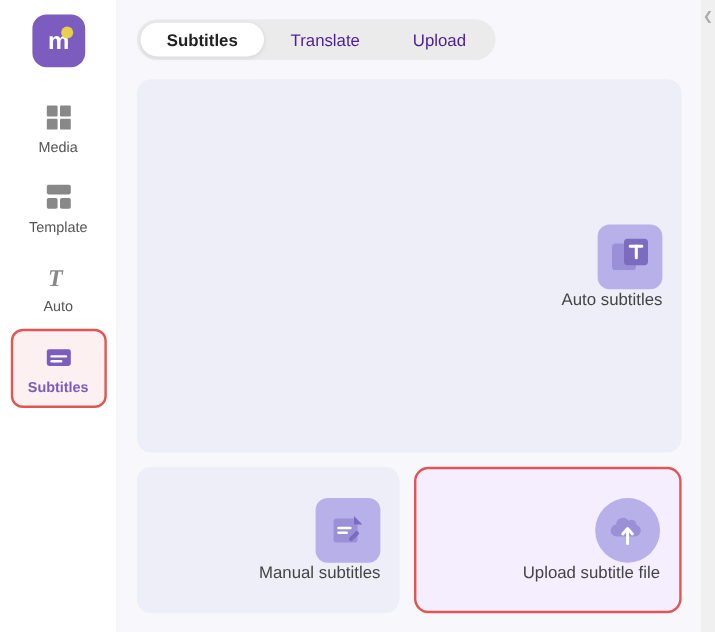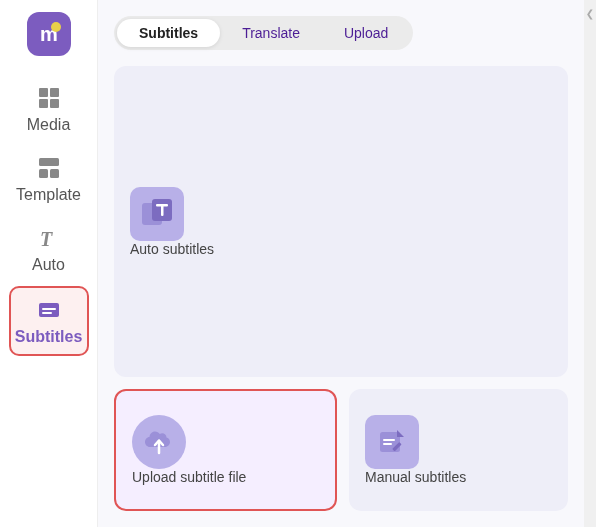--- a/index.html
+++ b/index.html
@@ -46,21 +46,21 @@
       cursor: pointer;
       gap: 4px;
     }
 
     .sidebar-item.active {
       border: 2px solid #e05555;
       background: #fdf0f0;
     }
 
     .sidebar-item-label {
-      font-size: 16px;
+      font-size: 12px;
       color: #555;
       text-align: center;
     }
 
     .sidebar-item.active .sidebar-item-label {
       color: #7c5cbf;
       font-weight: 600;
     }
 
     .icon-svg {
@@ -124,21 +124,21 @@
     .card-row {
       display: flex;
       gap: 12px;
     }
 
     .card {
       background: #eeeef8;
       border-radius: 12px;
       display: flex;
       flex-direction: column;
-      align-items: flex-start;
+      align-items: flex-end;
       justify-content: center;
       padding: 24px 16px;
       cursor: pointer;
       flex: 1;
     }
 
     .card-full {
       width: 100%;
     }
 
@@ -281,45 +281,45 @@
 
           <rect x="18" y="9" width="12" height="2.5" rx="1" fill="white"></rect>
           <rect x="23" y="9" width="2.5" height="12" rx="1" fill="white"></rect>
         </svg>
       </div>
       <span class="card-label">Auto subtitles</span>
     </div>
 
     <div class="card-row">
 
-      <div class="card card-selected">
-        <div class="upload-icon-wrap">
-          <svg width="34" height="34" viewBox="0 0 34 34" fill="none">
-
-            <path d="M8 22 C5 22 3 19.5 3 17 C3 14.5 5 12 7.5 12 C7.5 9 10 6.5 13 6.5 C15 6.5 16.8 7.5 17.8 9 C18.5 8.5 19.3 8.2 20.2 8.2 C22.5 8.2 24.5 10.1 24.5 12.5 C26.5 13 28 14.8 28 17 C28 19.5 25.8 22 23 22 Z" fill="#9b90d8"></path>
-
-            <path d="M17 28 L17 16" stroke="white" stroke-width="2.5" stroke-linecap="round"></path>
-            <path d="M13 20 L17 15.5 L21 20" stroke="white" stroke-width="2.5" stroke-linecap="round" stroke-linejoin="round" fill="none"></path>
-          </svg>
-        </div>
-        <span class="card-label">Upload subtitle file</span>
-      </div>
-
       <div class="card">
         <div class="manual-icon-wrap">
           <svg width="34" height="34" viewBox="0 0 34 34" fill="none">
             <rect x="5" y="7" width="20" height="20" rx="2.5" fill="#9b90d8"></rect>
             <path d="M22 5 L29 12 L22 12 Z" fill="#7c6cc0"></path>
             <rect x="8" y="14" width="12" height="2" rx="1" fill="white"></rect>
             <rect x="8" y="18" width="9" height="2" rx="1" fill="white"></rect>
 
             <rect x="18" y="22" width="10" height="3.5" rx="1" fill="#7c6cc0" transform="rotate(-45 20 24)"></rect>
           </svg>
         </div>
         <span class="card-label">Manual subtitles</span>
       </div>
+
+      <div class="card card-selected">
+        <div class="upload-icon-wrap">
+          <svg width="34" height="34" viewBox="0 0 34 34" fill="none">
+
+            <path d="M8 22 C5 22 3 19.5 3 17 C3 14.5 5 12 7.5 12 C7.5 9 10 6.5 13 6.5 C15 6.5 16.8 7.5 17.8 9 C18.5 8.5 19.3 8.2 20.2 8.2 C22.5 8.2 24.5 10.1 24.5 12.5 C26.5 13 28 14.8 28 17 C28 19.5 25.8 22 23 22 Z" fill="#9b90d8"></path>
+
+            <path d="M17 28 L17 16" stroke="white" stroke-width="2.5" stroke-linecap="round"></path>
+            <path d="M13 20 L17 15.5 L21 20" stroke="white" stroke-width="2.5" stroke-linecap="round" stroke-linejoin="round" fill="none"></path>
+          </svg>
+        </div>
+        <span class="card-label">Upload subtitle file</span>
+      </div>
     </div>
   </div>
 </div>
 
 <div class="scrollbar-area">
   <span class="scrollbar-arrow">❮</span>
 </div>
 
 </body></html>

